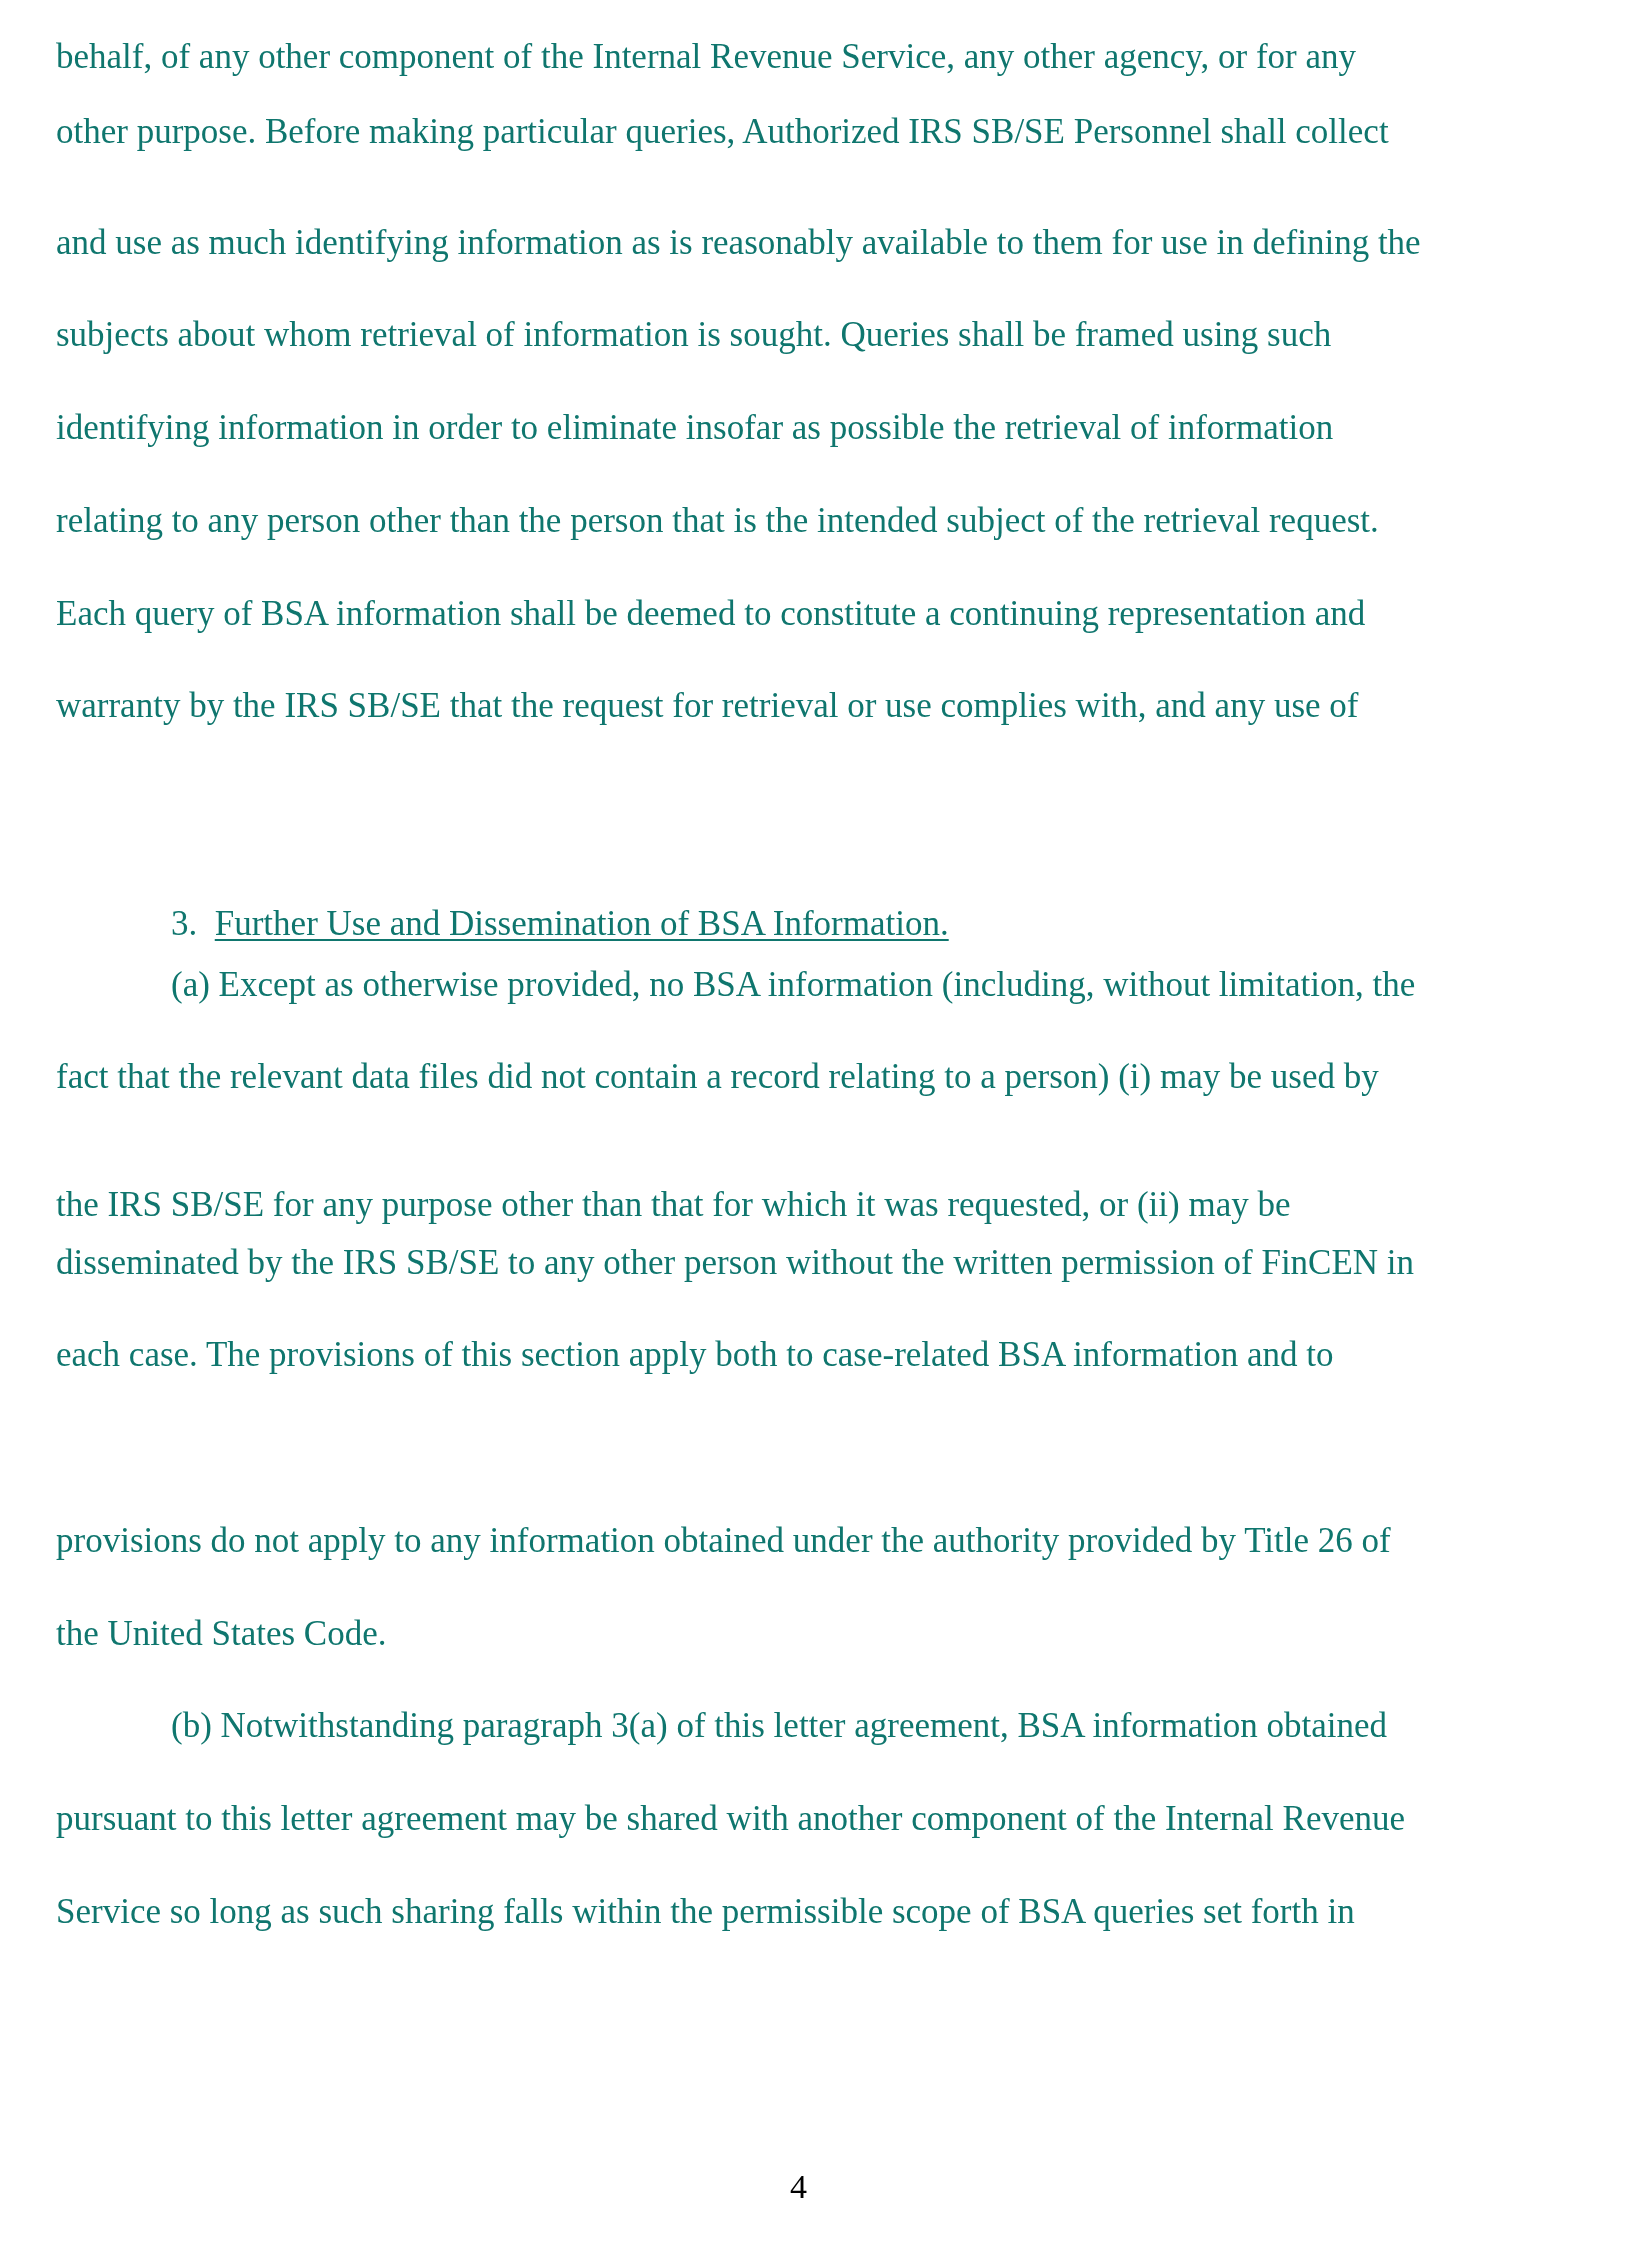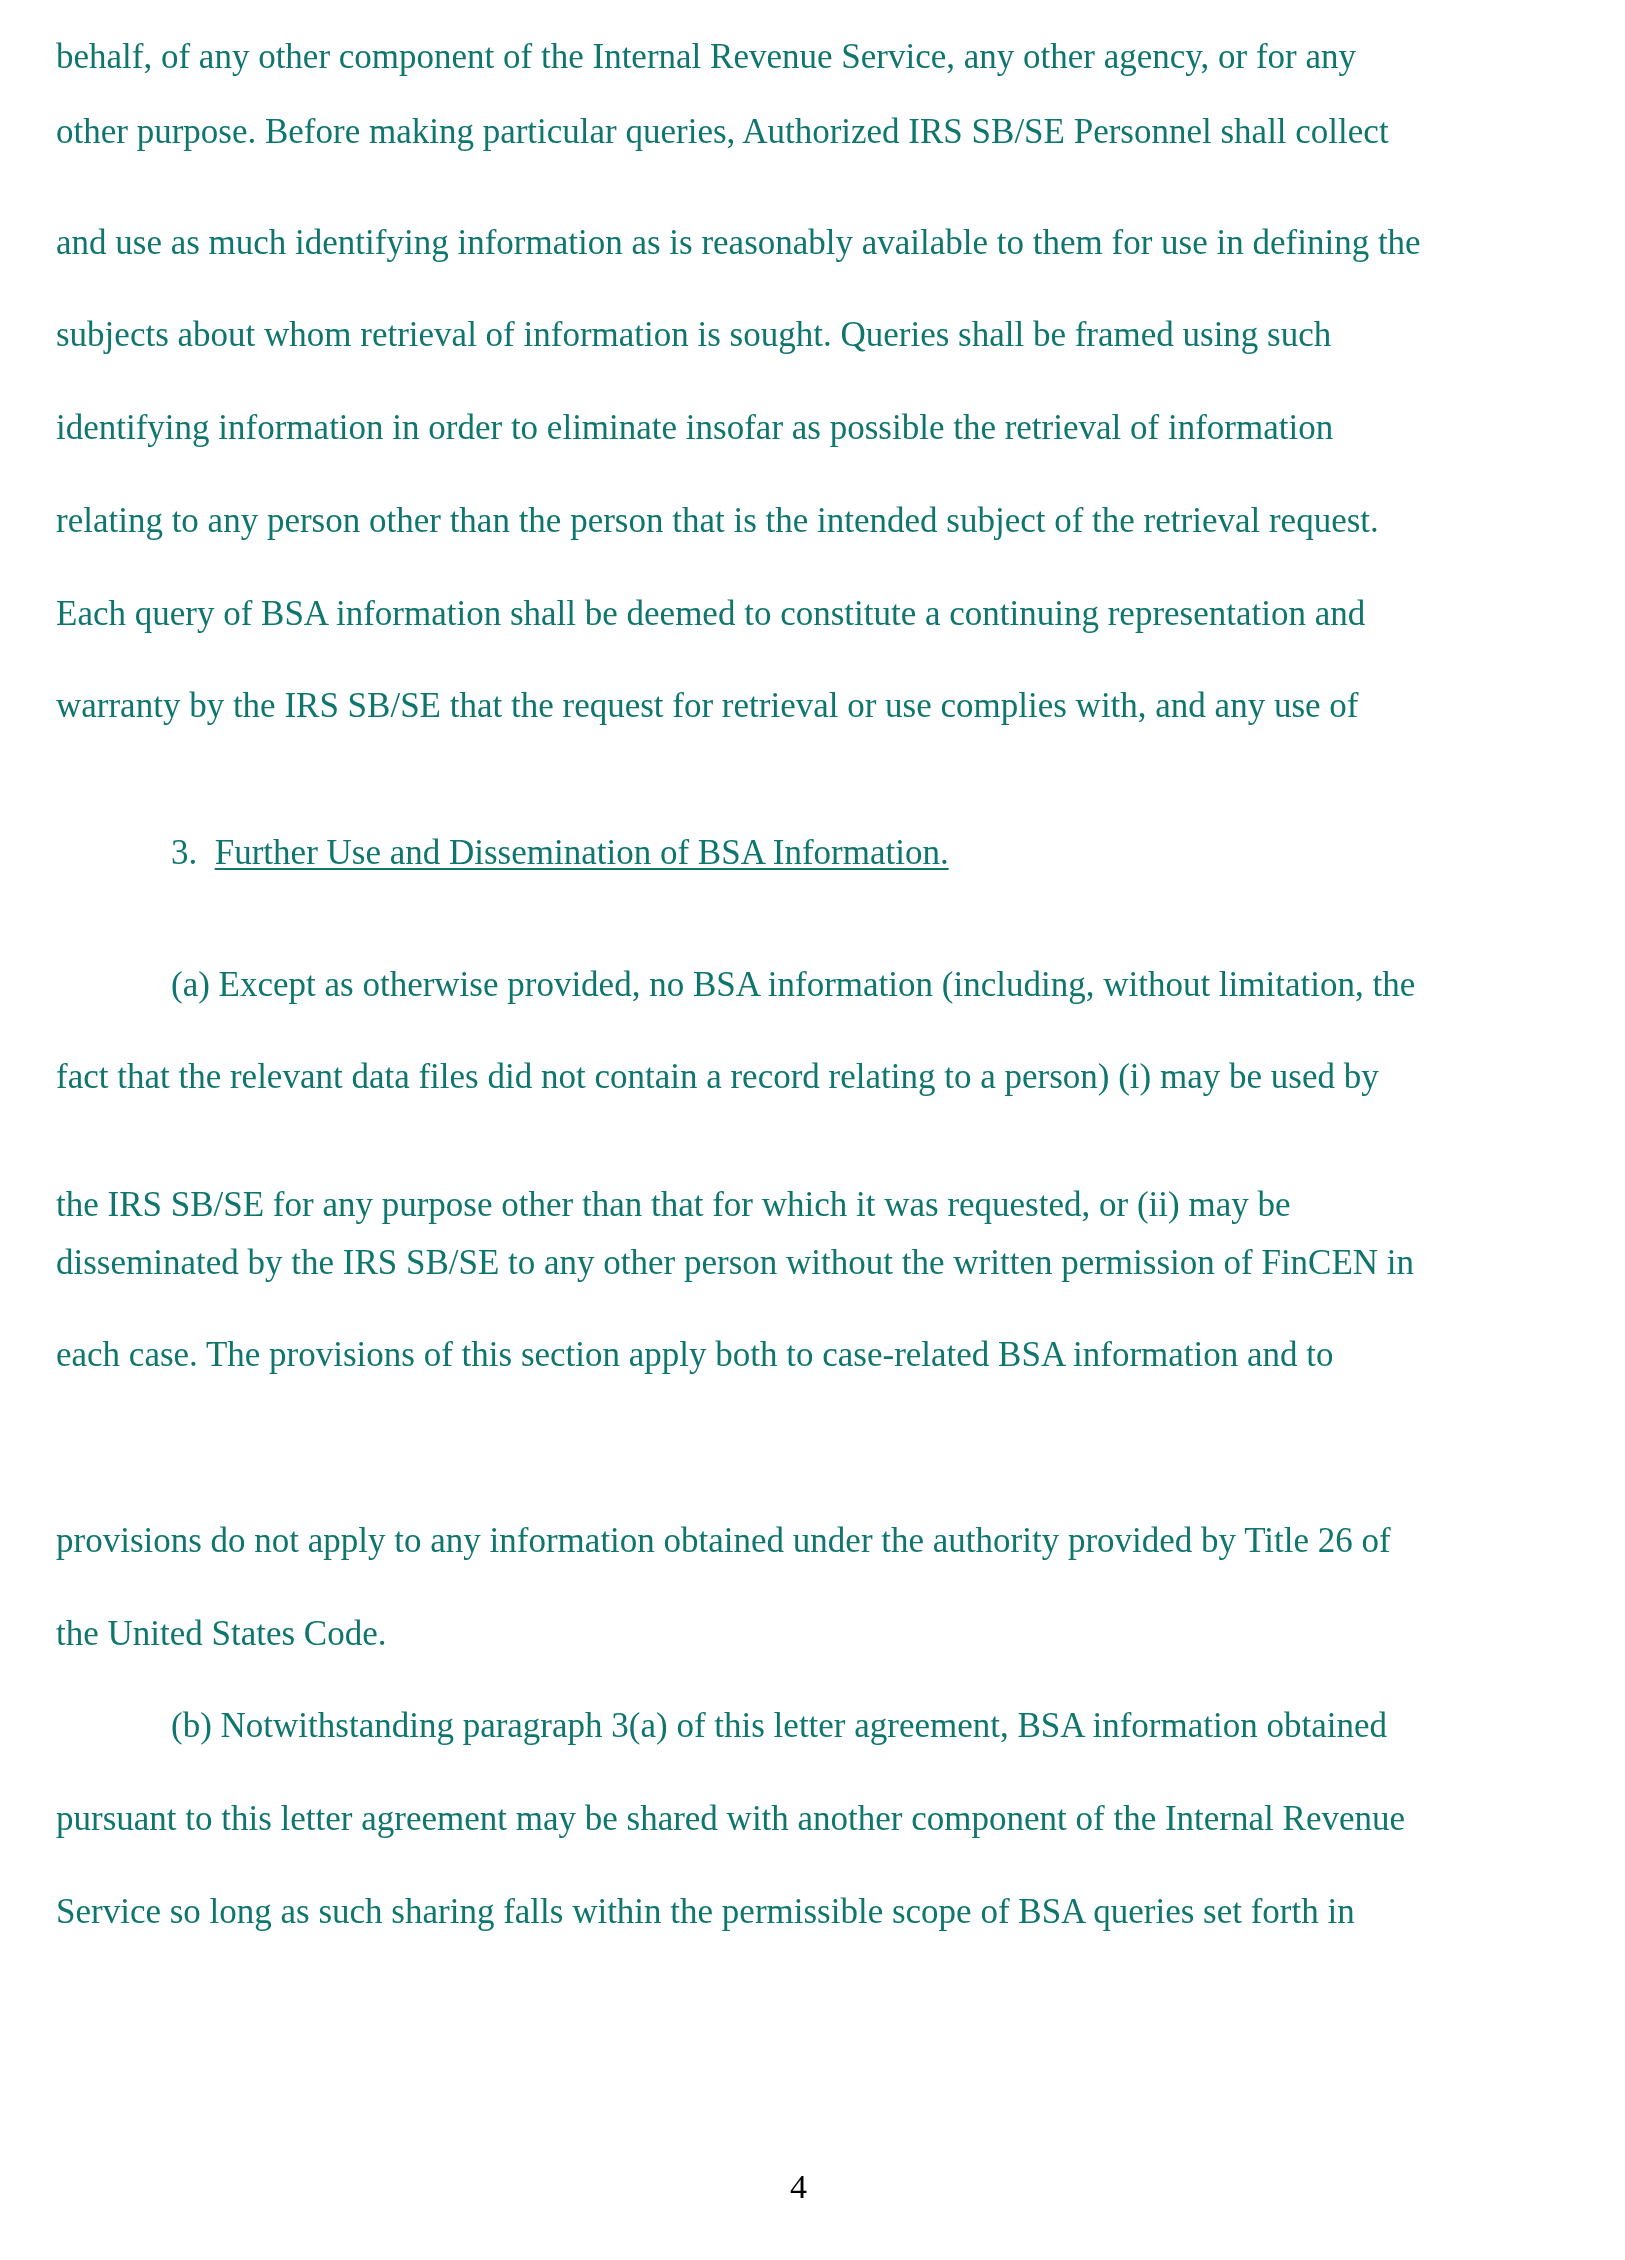--- a/index.html
+++ b/index.html
@@ -34,21 +34,21 @@
 
   <div class="line" style="top:36px;">behalf, of any other component of the Internal Revenue Service, any other agency, or for any</div>
   <div class="line" style="top:111px;">other purpose.  Before making particular queries, Authorized IRS SB/SE Personnel shall collect</div>
   <div class="line" style="top:222px;">and use as much identifying information as is reasonably available to them for use in defining the</div>
   <div class="line" style="top:314px;">subjects about whom retrieval of information is sought.  Queries shall be framed using such</div>
   <div class="line" style="top:407px;">identifying information in order to eliminate insofar as possible the retrieval of information</div>
   <div class="line" style="top:500px;">relating to any person other than the person that is the intended subject of the retrieval request.</div>
   <div class="line" style="top:593px;">Each query of BSA information shall be deemed to constitute a continuing representation and</div>
   <div class="line" style="top:685px;">warranty by the IRS SB/SE that the request for retrieval or use complies with, and any use of</div>
 
-  <div class="line heading-num" style="top:832px;text-align:center;">
+  <div class="line heading-num" style="top:903px;text-align:center;">
     <span>3.</span>&nbsp;
     <span class="heading-title">Further Use and Dissemination of BSA Information.</span>
   </div>
 
   <div class="line indent" style="top:964px;">(a) Except as otherwise provided, no BSA information (including, without limitation, the</div>
   <div class="line" style="top:1056px;">fact that the relevant data files did not contain a record relating to a person) (i) may be used by</div>
   <div class="line" style="top:1184px;">the IRS SB/SE for any purpose other than that for which it was requested, or (ii) may be</div>
   <div class="line" style="top:1242px;">disseminated by the IRS SB/SE to any other person without the written permission of FinCEN in</div>
   <div class="line" style="top:1334px;">each case.  The provisions of this section apply both to case-related BSA information and to</div>
   <div class="line" style="top:1520px;">provisions do not apply to any information obtained under the authority provided by Title 26 of</div>

